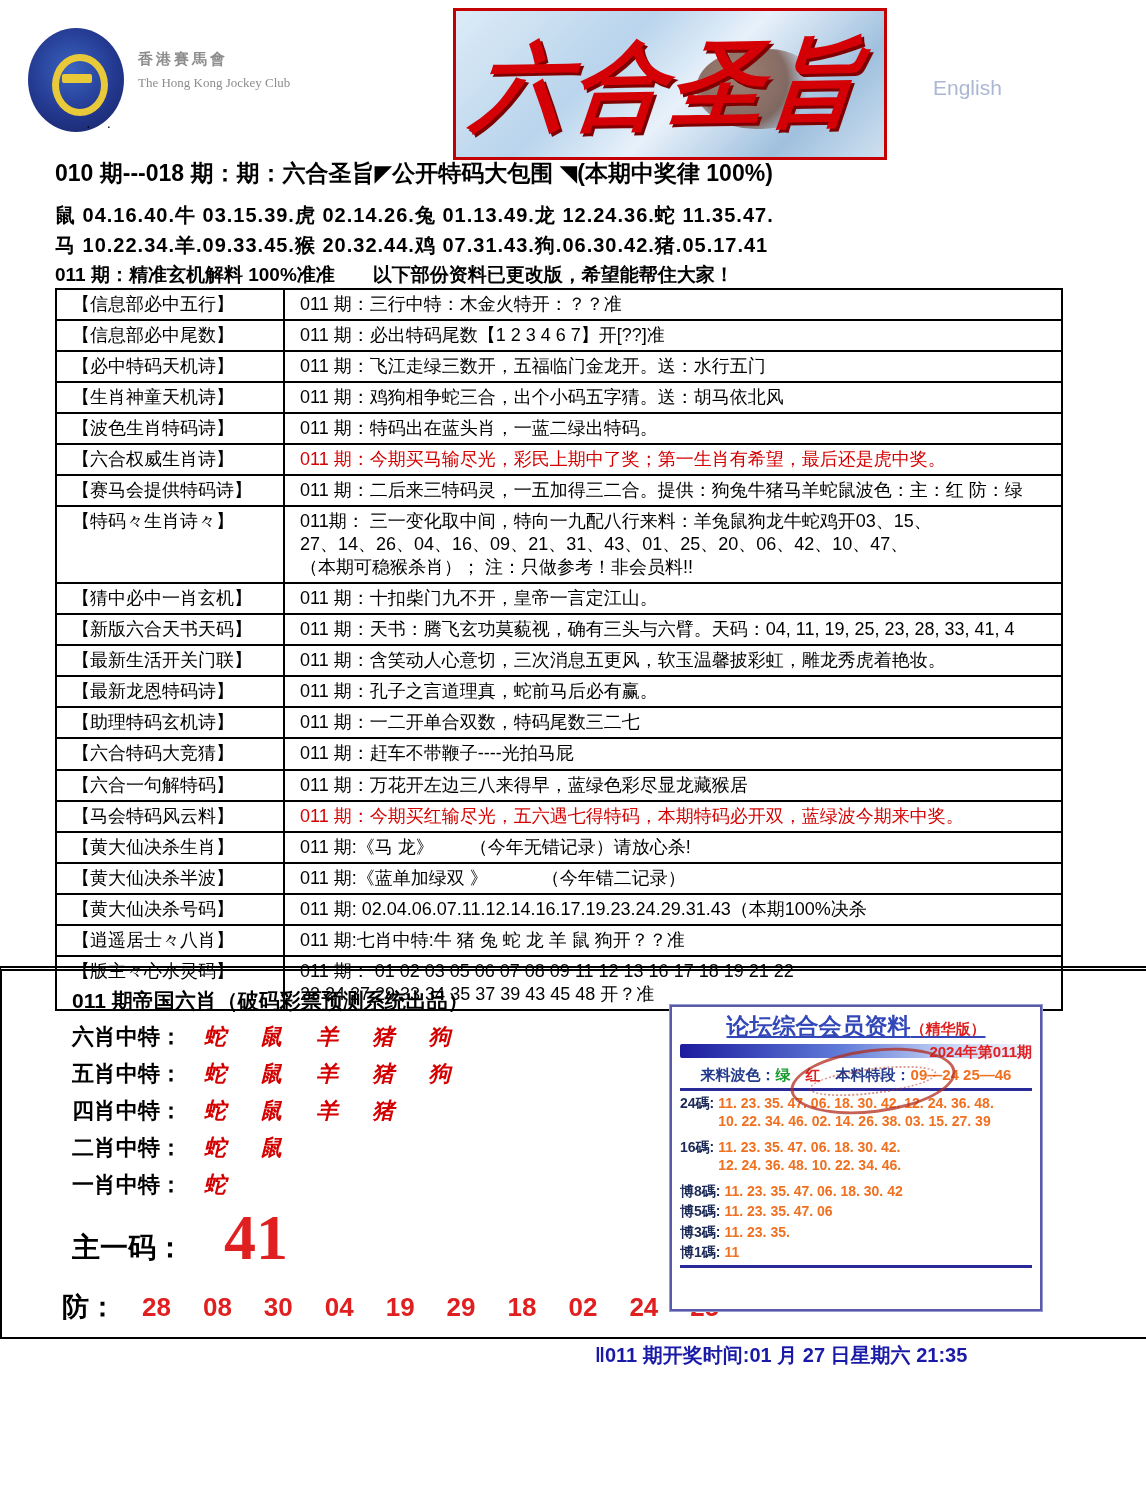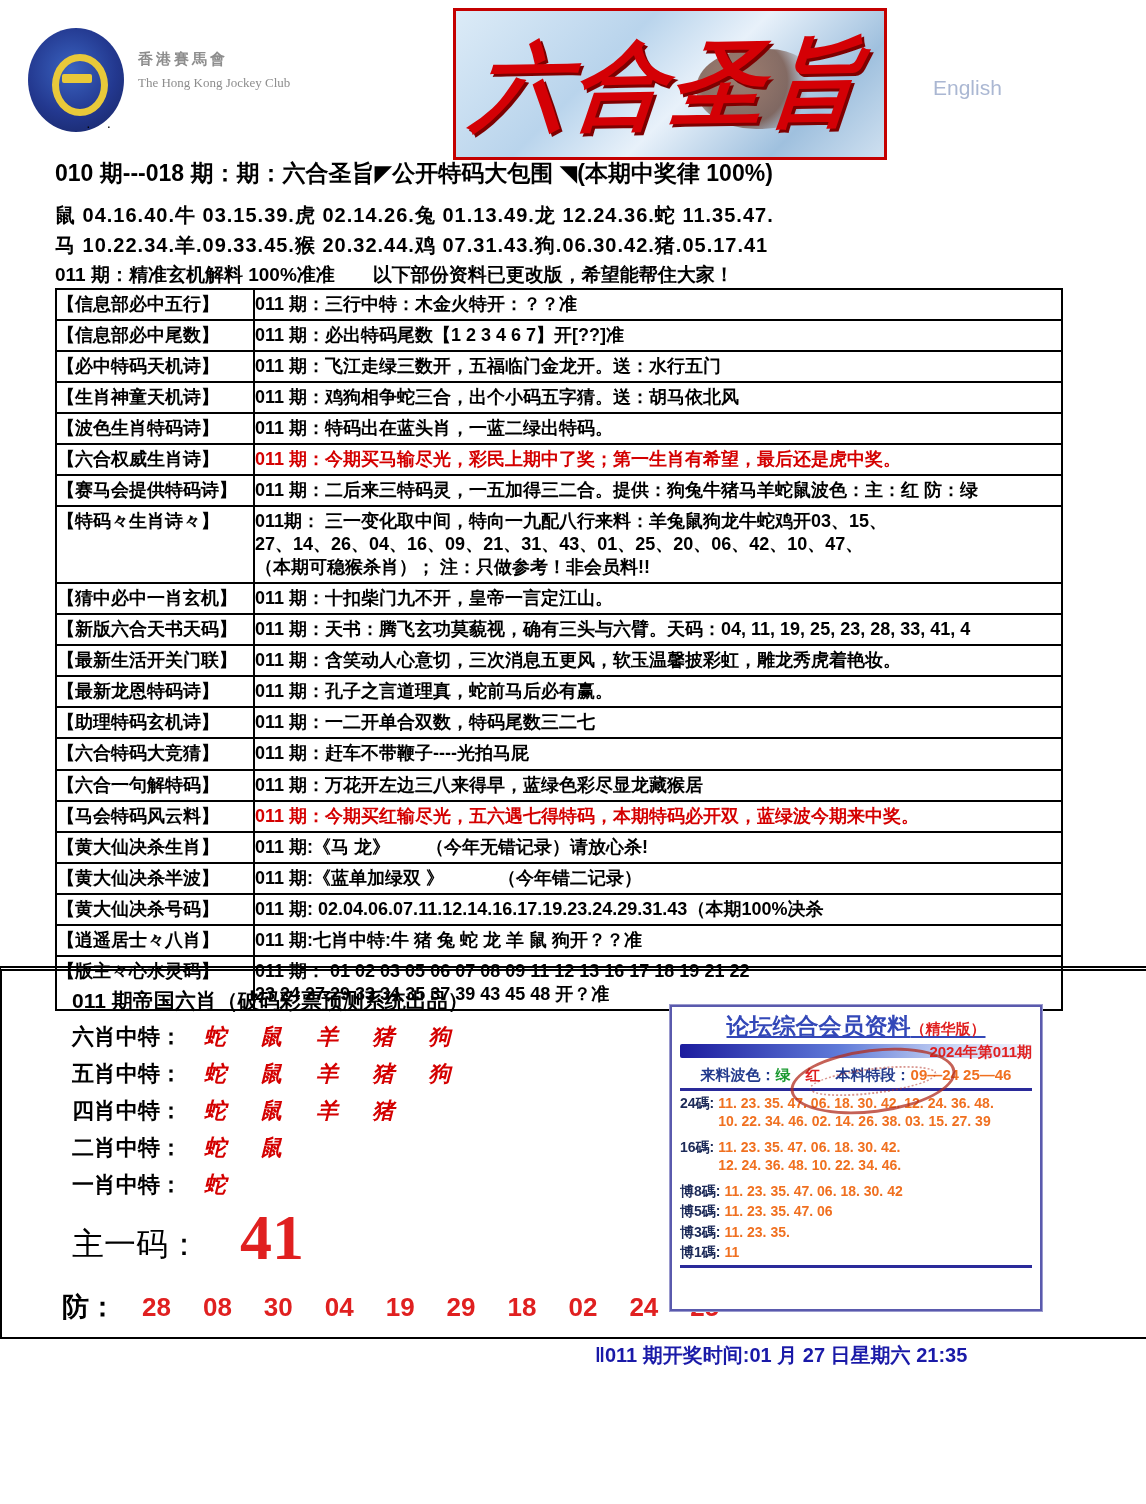--- a/index.html
+++ b/index.html
@@ -26,32 +26,32 @@
     font-style:italic;font-weight:bold;font-size:94px;line-height:1;color:#d40005;
     transform:skewX(-6deg) rotate(-1deg);text-shadow:3px 3px 0 #7e0000;letter-spacing:4px;white-space:nowrap;}
   .english{position:absolute;left:933px;top:76px;font-size:21px;color:#96a6c8;opacity:.8;}
   
   .headline{position:absolute;left:55px;top:158px;width:1050px;font-size:23px;font-weight:bold;}
   .zline1{position:absolute;left:55px;top:202px;font-size:20px;font-weight:bold;letter-spacing:1px;}
   .zline2{position:absolute;left:55px;top:232px;font-size:20px;font-weight:bold;letter-spacing:1px;}
   .intro{position:absolute;left:55px;top:262px;font-size:19px;font-weight:bold;}
   
   .spec-table{position:absolute;left:55px;top:288px;width:1008px;border-collapse:collapse;}
-  .spec-table td{border:2px solid #000;padding:3px 0;font-weight:bold;font-size:18px;line-height:1.28;vertical-align:top;}
+  .spec-table td{border:2px solid #000;padding:3px 15px;font-weight:normal;font-size:18px;line-height:1.28;vertical-align:top;}
   .spec-table .label-cell{width:196px;white-space:nowrap;}
   .spec-table .content-cell.red{color:#d40000;}
   
   .bottom-box{position:absolute;left:0;top:966px;width:1145px;height:366px;
     border-top:5px double #000;border-left:2px solid #000;border-bottom:2px solid #000;}
   .empire{position:absolute;left:70px;top:16px;}
   .empire-title{font-size:21px;font-weight:bold;}
   .empire-row{font-size:22px;font-weight:bold;margin-top:7px;}
   .empire-row .val{color:#d40000;margin-left:22px;letter-spacing:14px;font-style:italic;}
   .maincode-line{position:absolute;left:70px;top:238px;display:flex;align-items:flex-end;gap:40px;}
-  .maincode-label{font-size:32px;font-weight:normal;margin-top:12px;}
+  .maincode-label{font-size:28px;font-weight:bold;margin-top:12px;}
   .maincode-value{font-size:64px;line-height:.9;font-weight:bold;color:#e02020;font-family:"Liberation Serif",serif;}
   .defend-line{position:absolute;left:60px;top:318px;display:flex;align-items:center;}
   .defend-label{font-size:27px;font-weight:bold;}
   .defend-nums{display:flex;gap:32px;margin-left:26px;}
   .defend-nums span{font-size:26px;font-weight:bold;color:#e02020;}
   
   .member-box{position:absolute;left:668px;top:34px;width:372px;height:306px;
     border:2px solid #5a5aad;outline:1px solid #9a9ace;background:#fff;padding:4px 8px 0 8px;box-sizing:border-box;}
   .mb-title{text-align:center;font-size:23px;font-weight:bold;color:#3348b8;white-space:nowrap;text-decoration:underline;}
   .mb-title .suffix{color:#e02020;font-size:15px;}

